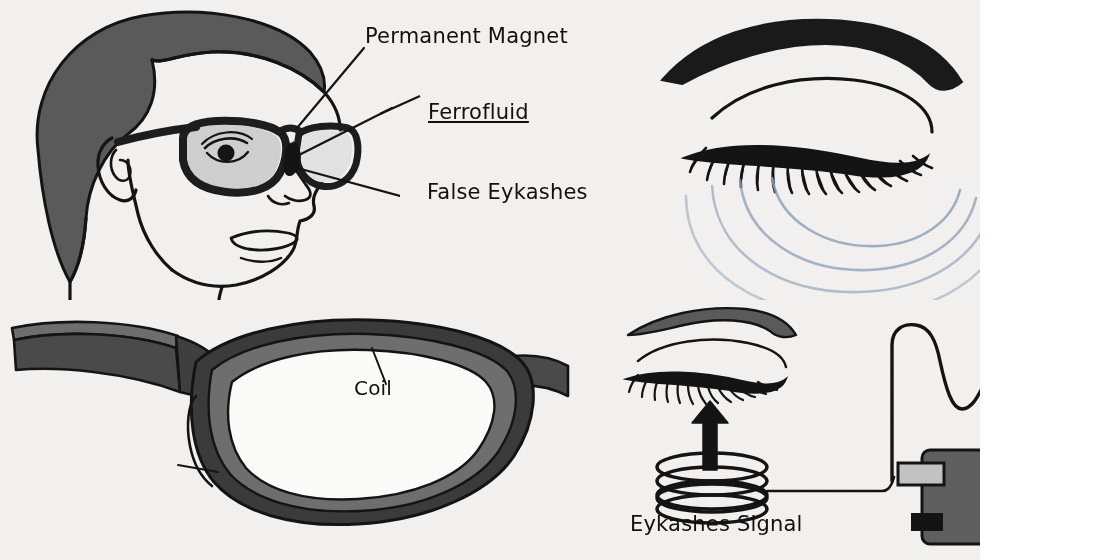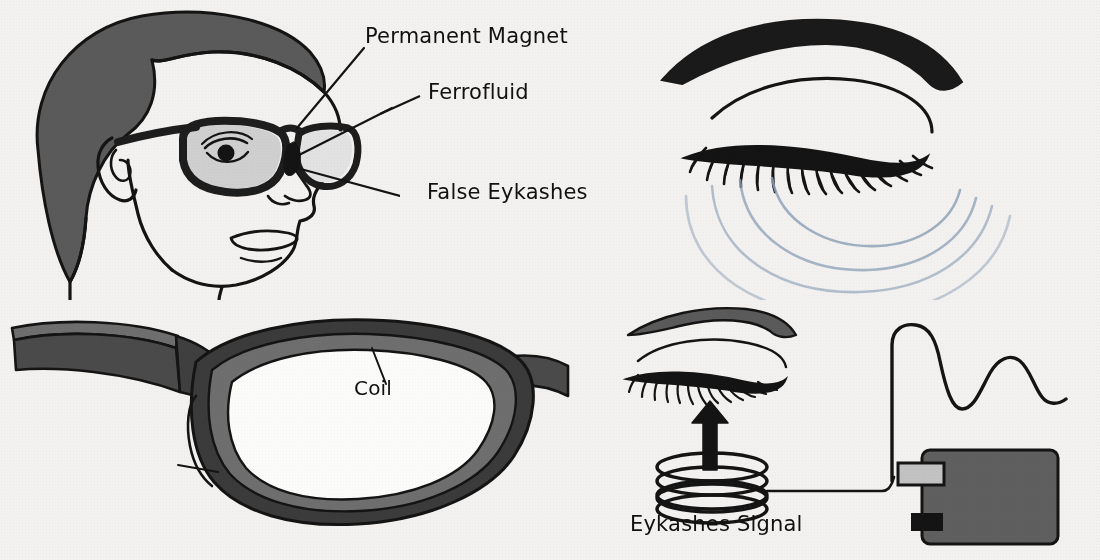--- a/index.html
+++ b/index.html
@@ -6,21 +6,21 @@
   html, body {
     margin: 0;
     padding: 0;
     background: #ffffff;
   }
   body {
     font-family: "Liberation Sans", sans-serif;
   }
   #figure {
     position: relative;
-    width: 1100px;
+    width: 980px;
     height: 560px;
     background: #f2f1ef;
     overflow: hidden;
   }
   
   #figure::before {
     content: "";
     position: absolute;
     inset: 0;
     pointer-events: none;
@@ -122,21 +122,21 @@
       <path d="M 299 155 L 392 108" stroke="#141414" stroke-width="2.2" fill="none"></path>
       <path d="M 297 168 L 400 196" stroke="#141414" stroke-width="2.2" fill="none"></path>
     </g>
   </svg>
 
   <svg class="panel" style="left:380px; top:90px;" width="60" height="120" viewBox="0 0 60 120">
     <path d="M 0 24 L 40 6" stroke="#141414" stroke-width="2.2" fill="none"></path>
   </svg>
 
   <div class="lbl lbl-lg" style="left:365px; top:24px;">Permanent Magnet</div>
-  <div class="lbl lbl-lg" style="left:428px; top:80px;">Ferrofluid</div>
+  <div class="lbl lbl-lg" style="left:428px; top:100px;text-decoration:underline;">Ferrofluid</div>
   <div class="lbl lbl-lg" style="left:427px; top:180px;">False Eykashes</div>
 
   <svg class="panel" style="left:0px; top:300px;" width="570" height="260" viewBox="0 0 570 260">
     <g stroke="#141414" stroke-linecap="round" stroke-linejoin="round">
 
       <path d="M 12 28 C 60 18 130 20 178 36 L 176 48 C 128 32 60 30 14 40 Z" fill="#6e6e6e" stroke="#141414" stroke-width="2.6"></path>
 
       <path d="M 14 40 C 60 30 128 32 176 48 L 180 92 C 126 72 58 66 16 70 Z" fill="#4a4a4a" stroke="#141414" stroke-width="2.6"></path>
 
       <path d="M 176 36 C 196 42 212 52 222 64 L 222 112 C 206 100 192 94 180 92 Z" fill="#3f3f3f" stroke="#141414" stroke-width="2.6"></path>

